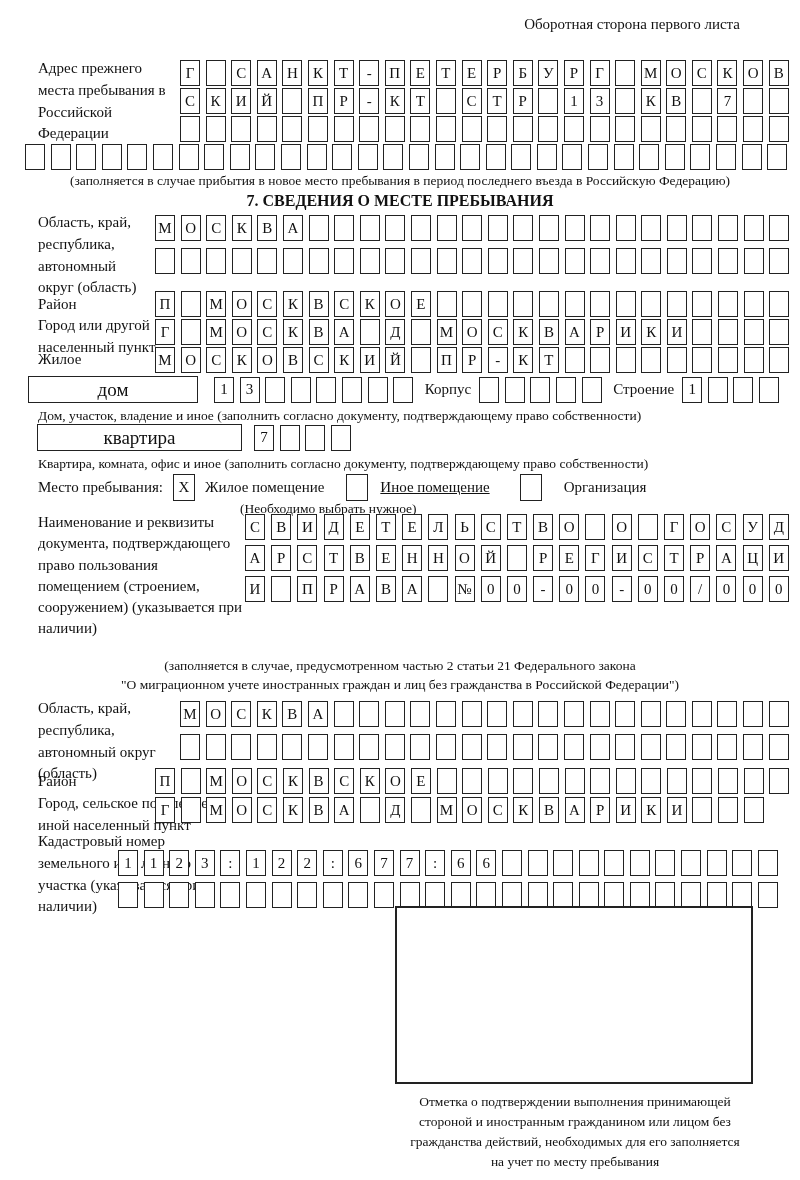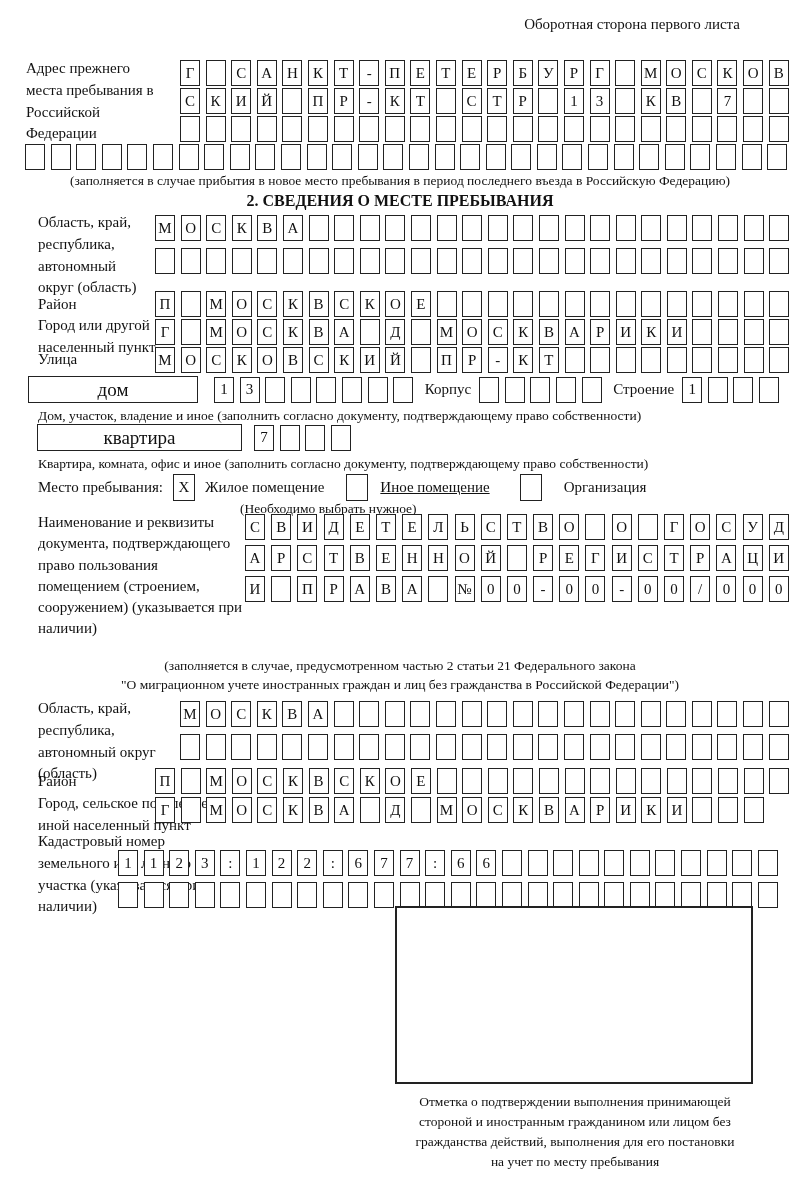--- a/index.html
+++ b/index.html
@@ -22,21 +22,21 @@
   .bigbox{border:2px solid #222;box-sizing:border-box;background:#fff;}
   .centered{text-align:center;}
 </style>
 </head>
 <body>
 
 <div id="page">
 
   <div class="abs lbl" style="top:14px;right:60px;">Оборотная сторона первого листа</div>
 
-  <div class="abs lbl" style="top:58px;left:26px;width:140px;">Адрес прежнего места пребывания в Российской Федерации</div>
+  <div class="abs lbl" style="top:58px;left:38px;width:140px;">Адрес прежнего места пребывания в Российской Федерации</div>
   <div class="abs cellrow" style="top:60px;left:180px;">
       <div class="cell">Г</div>
       <div class="cell"></div>
       <div class="cell">С</div>
       <div class="cell">А</div>
       <div class="cell">Н</div>
       <div class="cell">К</div>
       <div class="cell">Т</div>
       <div class="cell">-</div>
       <div class="cell">П</div>
@@ -135,21 +135,21 @@
       <div class="cell"></div>
       <div class="cell"></div>
       <div class="cell"></div>
       <div class="cell"></div>
       <div class="cell"></div>
       <div class="cell"></div>
       <div class="cell"></div>
     </div>
   <div class="abs note centered" style="top:173px;left:0;width:800px;">(заполняется в случае прибытия в новое место пребывания в период последнего въезда в Российскую Федерацию)</div>
 
-  <div class="abs title" style="top:192px;left:0;">2. СВЕДЕНИЯ О МЕСТЕ ПРЕБЫВАНИЯ</div>
+  <div class="abs title" style="top:192px;left:0;">7. СВЕДЕНИЯ О МЕСТЕ ПРЕБЫВАНИЯ</div>
 
   <div class="abs lbl" style="top:212px;left:38px;width:114px;">Область, край, республика, автономный округ (область)</div>
   <div class="abs cellrow" style="top:215px;left:155px;">
       <div class="cell">М</div>
       <div class="cell">О</div>
       <div class="cell">С</div>
       <div class="cell">К</div>
       <div class="cell">В</div>
       <div class="cell">А</div>
       <div class="cell"></div>
@@ -251,21 +251,21 @@
       <div class="cell">Р</div>
       <div class="cell">И</div>
       <div class="cell">К</div>
       <div class="cell">И</div>
       <div class="cell"></div>
       <div class="cell"></div>
       <div class="cell"></div>
       <div class="cell"></div>
     </div>
 
-  <div class="abs lbl" style="top:349px;left:38px;">Улица</div>
+  <div class="abs lbl" style="top:349px;left:38px;">Жилое</div>
   <div class="abs cellrow" style="top:347px;left:155px;">
       <div class="cell">М</div>
       <div class="cell">О</div>
       <div class="cell">С</div>
       <div class="cell">К</div>
       <div class="cell">О</div>
       <div class="cell">В</div>
       <div class="cell">С</div>
       <div class="cell">К</div>
       <div class="cell">И</div>
@@ -579,17 +579,17 @@
       <div class="cell"></div>
       <div class="cell"></div>
       <div class="cell"></div>
       <div class="cell"></div>
     </div>
 
   <div class="abs bigbox" style="top:906px;left:395px;width:358px;height:178px;"></div>
   <div class="abs note centered" style="top:1092px;left:370px;width:410px;line-height:1.48;">
     <div>Отметка о подтверждении выполнения принимающей</div>
     <div>стороной и иностранным гражданином или лицом без</div>
-    <div>гражданства действий, выполнения для его постановки</div>
+    <div>гражданства действий, необходимых для его заполняется</div>
     <div>на учет по месту пребывания</div>
   </div>
 
 </div>
 
 </body></html>

